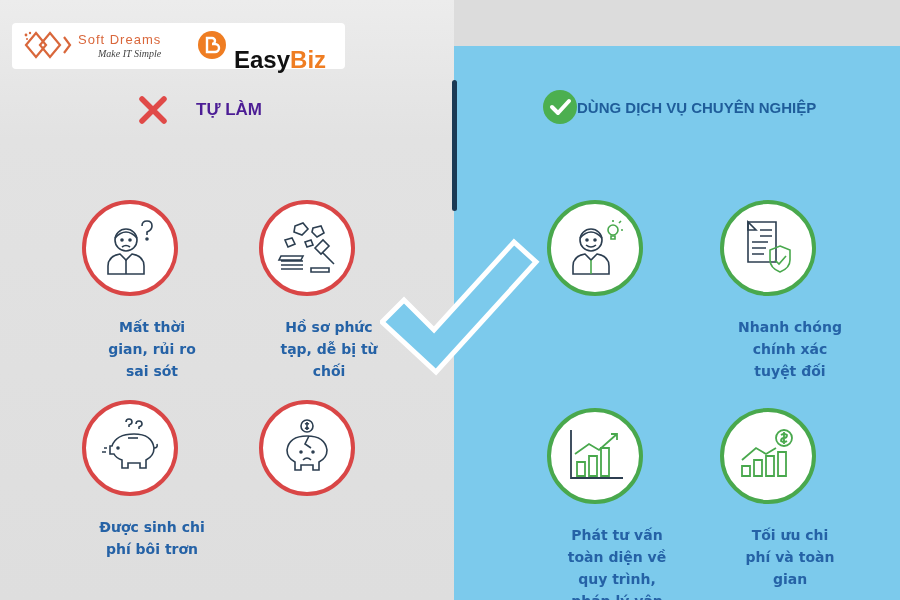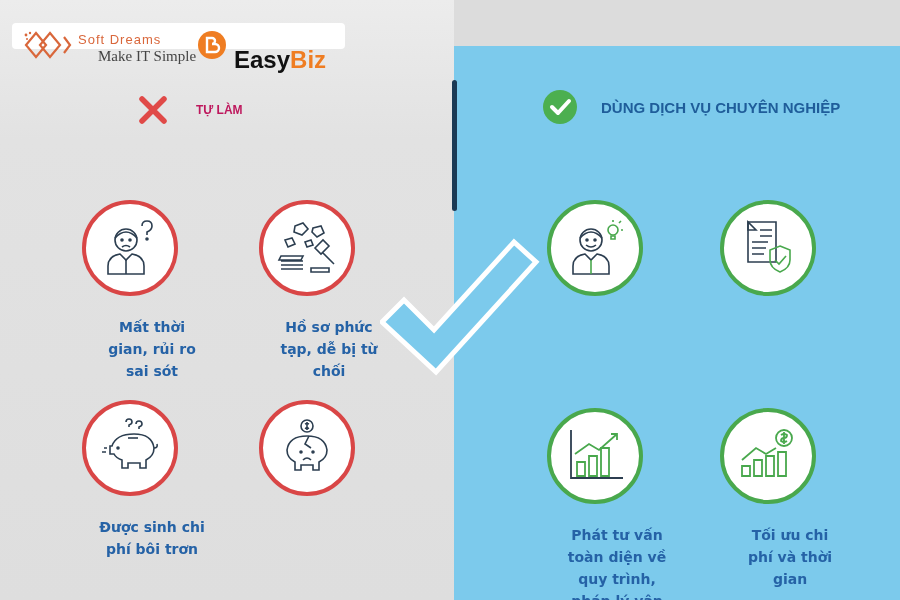--- a/index.html
+++ b/index.html
@@ -1,29 +1,29 @@
 <!DOCTYPE html>
 <html><head>
 <meta charset="utf-8">
 <style>
   html,body{margin:0;padding:0;}
   body{width:900px;height:600px;position:relative;overflow:hidden;font-family:"DejaVu Sans",sans-serif;background:#dcdcdc;}
   .left{position:absolute;left:0;top:0;width:454px;height:600px;background:linear-gradient(#ececec 0,#e2e2e2 140px,#dedede 100%);}
   .right{position:absolute;left:454px;top:46px;width:446px;height:554px;background:#7ccaec;}
   .divider{position:absolute;left:452px;top:80px;width:5px;height:131px;background:#1b3a55;border-radius:3px;}
-  .logo-bar{position:absolute;left:12px;top:23px;width:333px;height:26px;background:#fff;border-radius:4px;}
+  .logo-bar{position:absolute;left:12px;top:23px;width:333px;height:46px;background:#fff;border-radius:4px;}
   .sd-mark{position:absolute;left:10px;top:6px;width:52px;height:32px;}
   .sd-name{position:absolute;left:66px;top:9px;font-family:"Liberation Sans",sans-serif;font-size:13px;letter-spacing:1px;color:#d9673b;}
-  .sd-tag{position:absolute;left:86px;top:25px;font-family:"Liberation Serif",serif;font-size:15px;color:#444;}
+  .sd-tag{position:absolute;left:86px;top:25px;font-family:"Liberation Serif",serif;font-size:10px;color:#444;font-style:italic;}
   .eb-mark{position:absolute;left:186px;top:8px;width:28px;height:28px;border-radius:50%;background:#ef7d22;}
   .eb-name{position:absolute;left:222px;top:7px;font-family:"Liberation Sans",sans-serif;font-weight:bold;font-size:24px;color:#111;margin-top:16px;}
   .eb-name span{color:#ef7d22;}
   .head-left{position:absolute;left:138px;top:95px;display:flex;align-items:center;gap:28px;}
-  .head-left .ttl{font-weight:bold;font-size:12px;color:#be185d;font-family:"Liberation Sans",sans-serif;}
-  .head-right{position:absolute;left:543px;top:90px;display:flex;align-items:center;gap:24px;}
+  .head-left .ttl{font-weight:bold;font-size:17px;color:#4c1d95;font-family:"Liberation Sans",sans-serif;}
+  .head-right{position:absolute;left:543px;top:90px;display:flex;align-items:center;}
   .head-right .ttl{font-weight:bold;font-size:15px;color:#1f5d9a;font-family:"Liberation Sans",sans-serif;}
   .card{position:absolute;width:150px;text-align:center;}
   .circle{margin:0 auto;width:96px;height:96px;border-radius:50%;background:#fff;box-sizing:border-box;display:flex;align-items:center;justify-content:center;}
   .circle.red{border:4px solid #d94646;}
   .circle.green{border:4px solid #49a84d;}
   .label{margin-top:20px;font-weight:bold;font-size:14px;line-height:22px;color:#2562a6;font-family:"DejaVu Sans",sans-serif;margin-left:44px;}
   .bigcheck{position:absolute;left:380px;top:230px;width:160px;height:150px;}
 </style>
 </head>
 <body>
@@ -151,20 +151,21 @@
     <svg width="64" height="60" viewBox="0 0 64 60" fill="none" stroke="#2c3e50" stroke-width="1.6">
         <path d="M12 4 h28 v40 h-28 z"></path>
         <path d="M12 4 l0 8 h8 z"></path>
         <path d="M24 12 h12 M24 18 h12 M16 24 h16 M16 30 h14 M16 36 h12"></path>
         <g stroke="#49a84d">
           <path d="M44 28 l10 4 v10 q0 8 -10 12 q-10 -4 -10 -12 v-10 z"></path>
           <path d="M39 42 l4 4 l7 -8"></path>
         </g>
       </svg>
   </div>
+  <div class="label">Nhanh chóng chính xác tuyệt đối</div>
 </div>
 <div class="card" style="left:520px;top:408px;">
   <div class="circle green">
     <svg width="64" height="60" viewBox="0 0 64 60" fill="none" stroke-width="1.8">
         <path d="M8 4 v48 h52" stroke="#2c3e50"></path>
         <g stroke="#49a84d">
           <path d="M14 36 h8 v14 h-8 z M26 30 h8 v20 h-8 z M38 22 h8 v28 h-8 z"></path>
           <path d="M12 28 l14 -10 l10 6 l18 -16 M48 8 h6 v6"></path>
         </g>
       </svg>
@@ -173,14 +174,14 @@
 </div>
 <div class="card" style="left:693px;top:408px;">
   <div class="circle green">
     <svg width="64" height="60" viewBox="0 0 64 60" fill="none" stroke="#49a84d" stroke-width="1.8">
         <circle cx="48" cy="12" r="8"></circle>
         <path d="M48 6 v12 M45 9 q3 -2 6 0 q0 3 -3 3 q-3 0 -3 3 q3 2 6 0"></path>
         <path d="M6 40 h8 v10 h-8 z M18 34 h8 v16 h-8 z M30 30 h8 v20 h-8 z M42 26 h8 v24 h-8 z"></path>
         <path d="M6 34 l14 -12 l10 6 l10 -6"></path>
       </svg>
   </div>
-  <div class="label">Tối ưu chi phí và thời gian</div>
+  <div class="label">Tối ưu chi phí và toàn gian</div>
 </div>
 
 </body></html>

